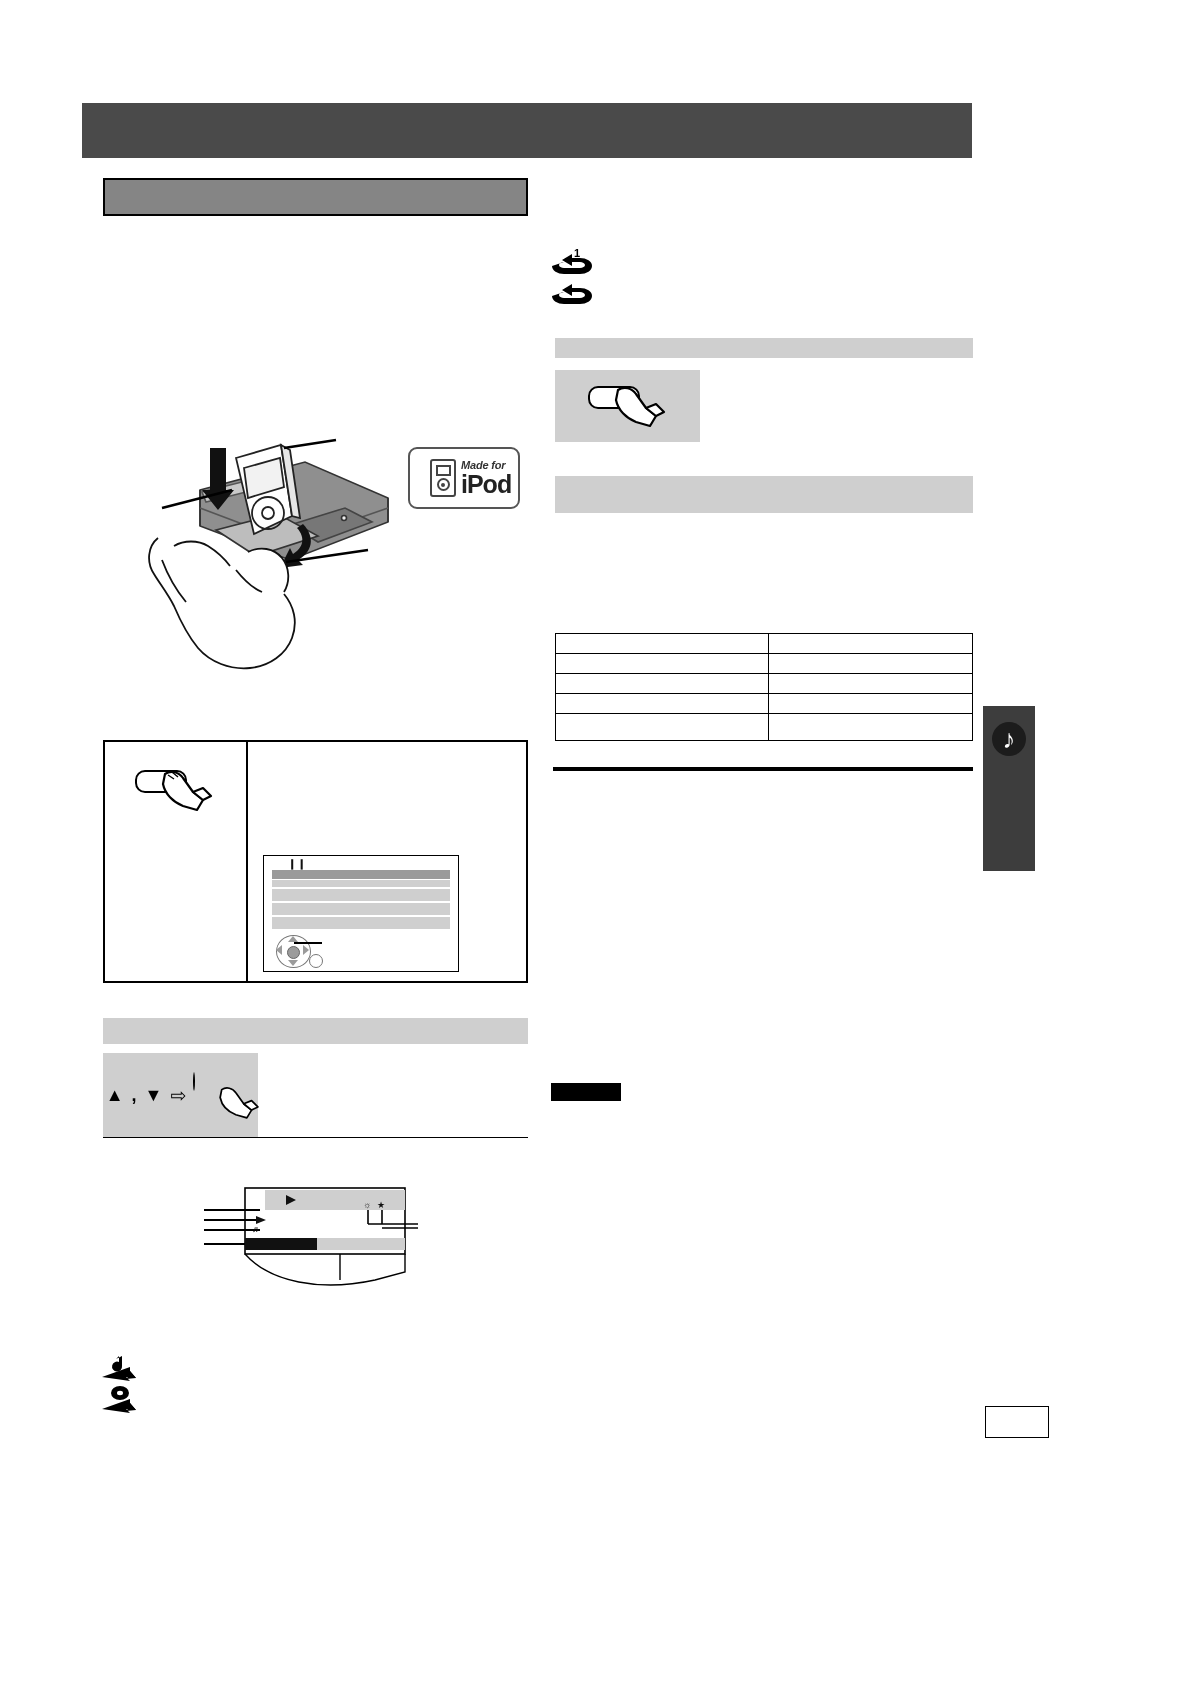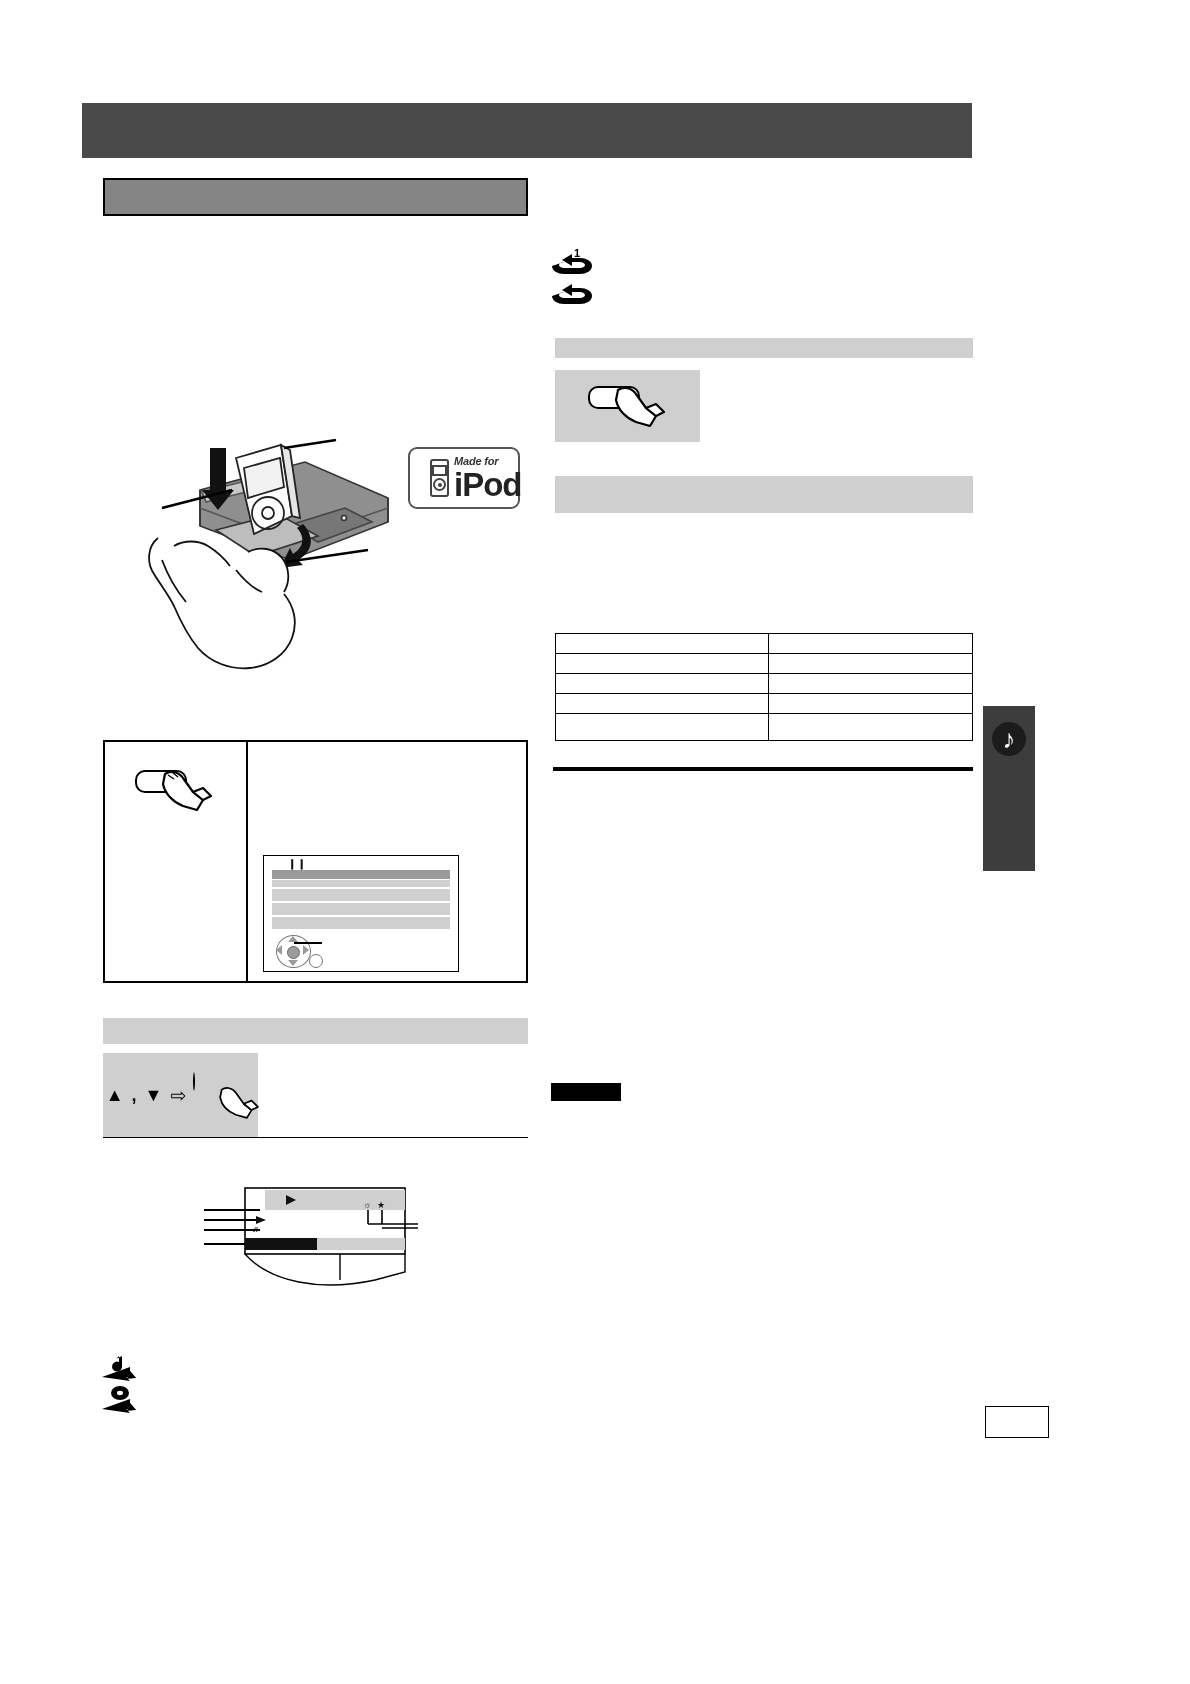--- a/index.html
+++ b/index.html
@@ -13,21 +13,21 @@
   #dock-illustration{left:140px;top:430px;width:260px;height:250px;}
   #made-for-ipod{left:408px;top:447px;width:112px;height:62px;border:2px solid #555;border-radius:9px;background:#fff;
      display:flex;align-items:center;gap:5px;padding-left:20px;box-sizing:border-box;}
   .mfi-dev{width:26px;height:38px;border:2.5px solid #444;border-radius:3px;display:flex;flex-direction:column;
      align-items:center;justify-content:center;gap:2px;box-sizing:border-box;}
   .mfi-scr{width:15px;height:11px;border:2px solid #444;box-sizing:border-box;}
   .mfi-whl{width:13px;height:13px;border:2.5px solid #444;border-radius:50%;display:flex;align-items:center;justify-content:center;box-sizing:border-box;}
   .mfi-whl i{width:4px;height:4px;background:#444;border-radius:50%;display:block;}
   .mfi-txt{line-height:1;}
   .mfi-made{font-size:11px;font-weight:bold;color:#333;letter-spacing:-.2px;font-style:italic;}
-  .mfi-ipod{font-size:33px;font-weight:bold;color:#222;letter-spacing:-1px;margin-top:1px;}
+  .mfi-ipod{font-size:25px;font-weight:bold;color:#222;letter-spacing:-1px;margin-top:1px;}
   
   #step-box-1{left:103px;top:740px;width:425px;height:243px;border:2px solid #000;box-sizing:border-box;display:flex;}
   #step-box-1 .cell-left{width:143px;border-right:2px solid #000;box-sizing:border-box;position:relative;}
   #step-box-1 .cell-right{flex:1;position:relative;}
   
   .pressicon{position:relative;width:80px;height:52px;}
   .pressicon .btn{position:absolute;left:0;top:6px;width:48px;height:19px;border:2.5px solid #000;border-radius:10px;background:#fff;}
   .pressicon svg{position:absolute;left:24px;top:2px;}
   
   .screenmock{border:1.5px solid #000;background:#fff;box-sizing:border-box;position:relative;}

